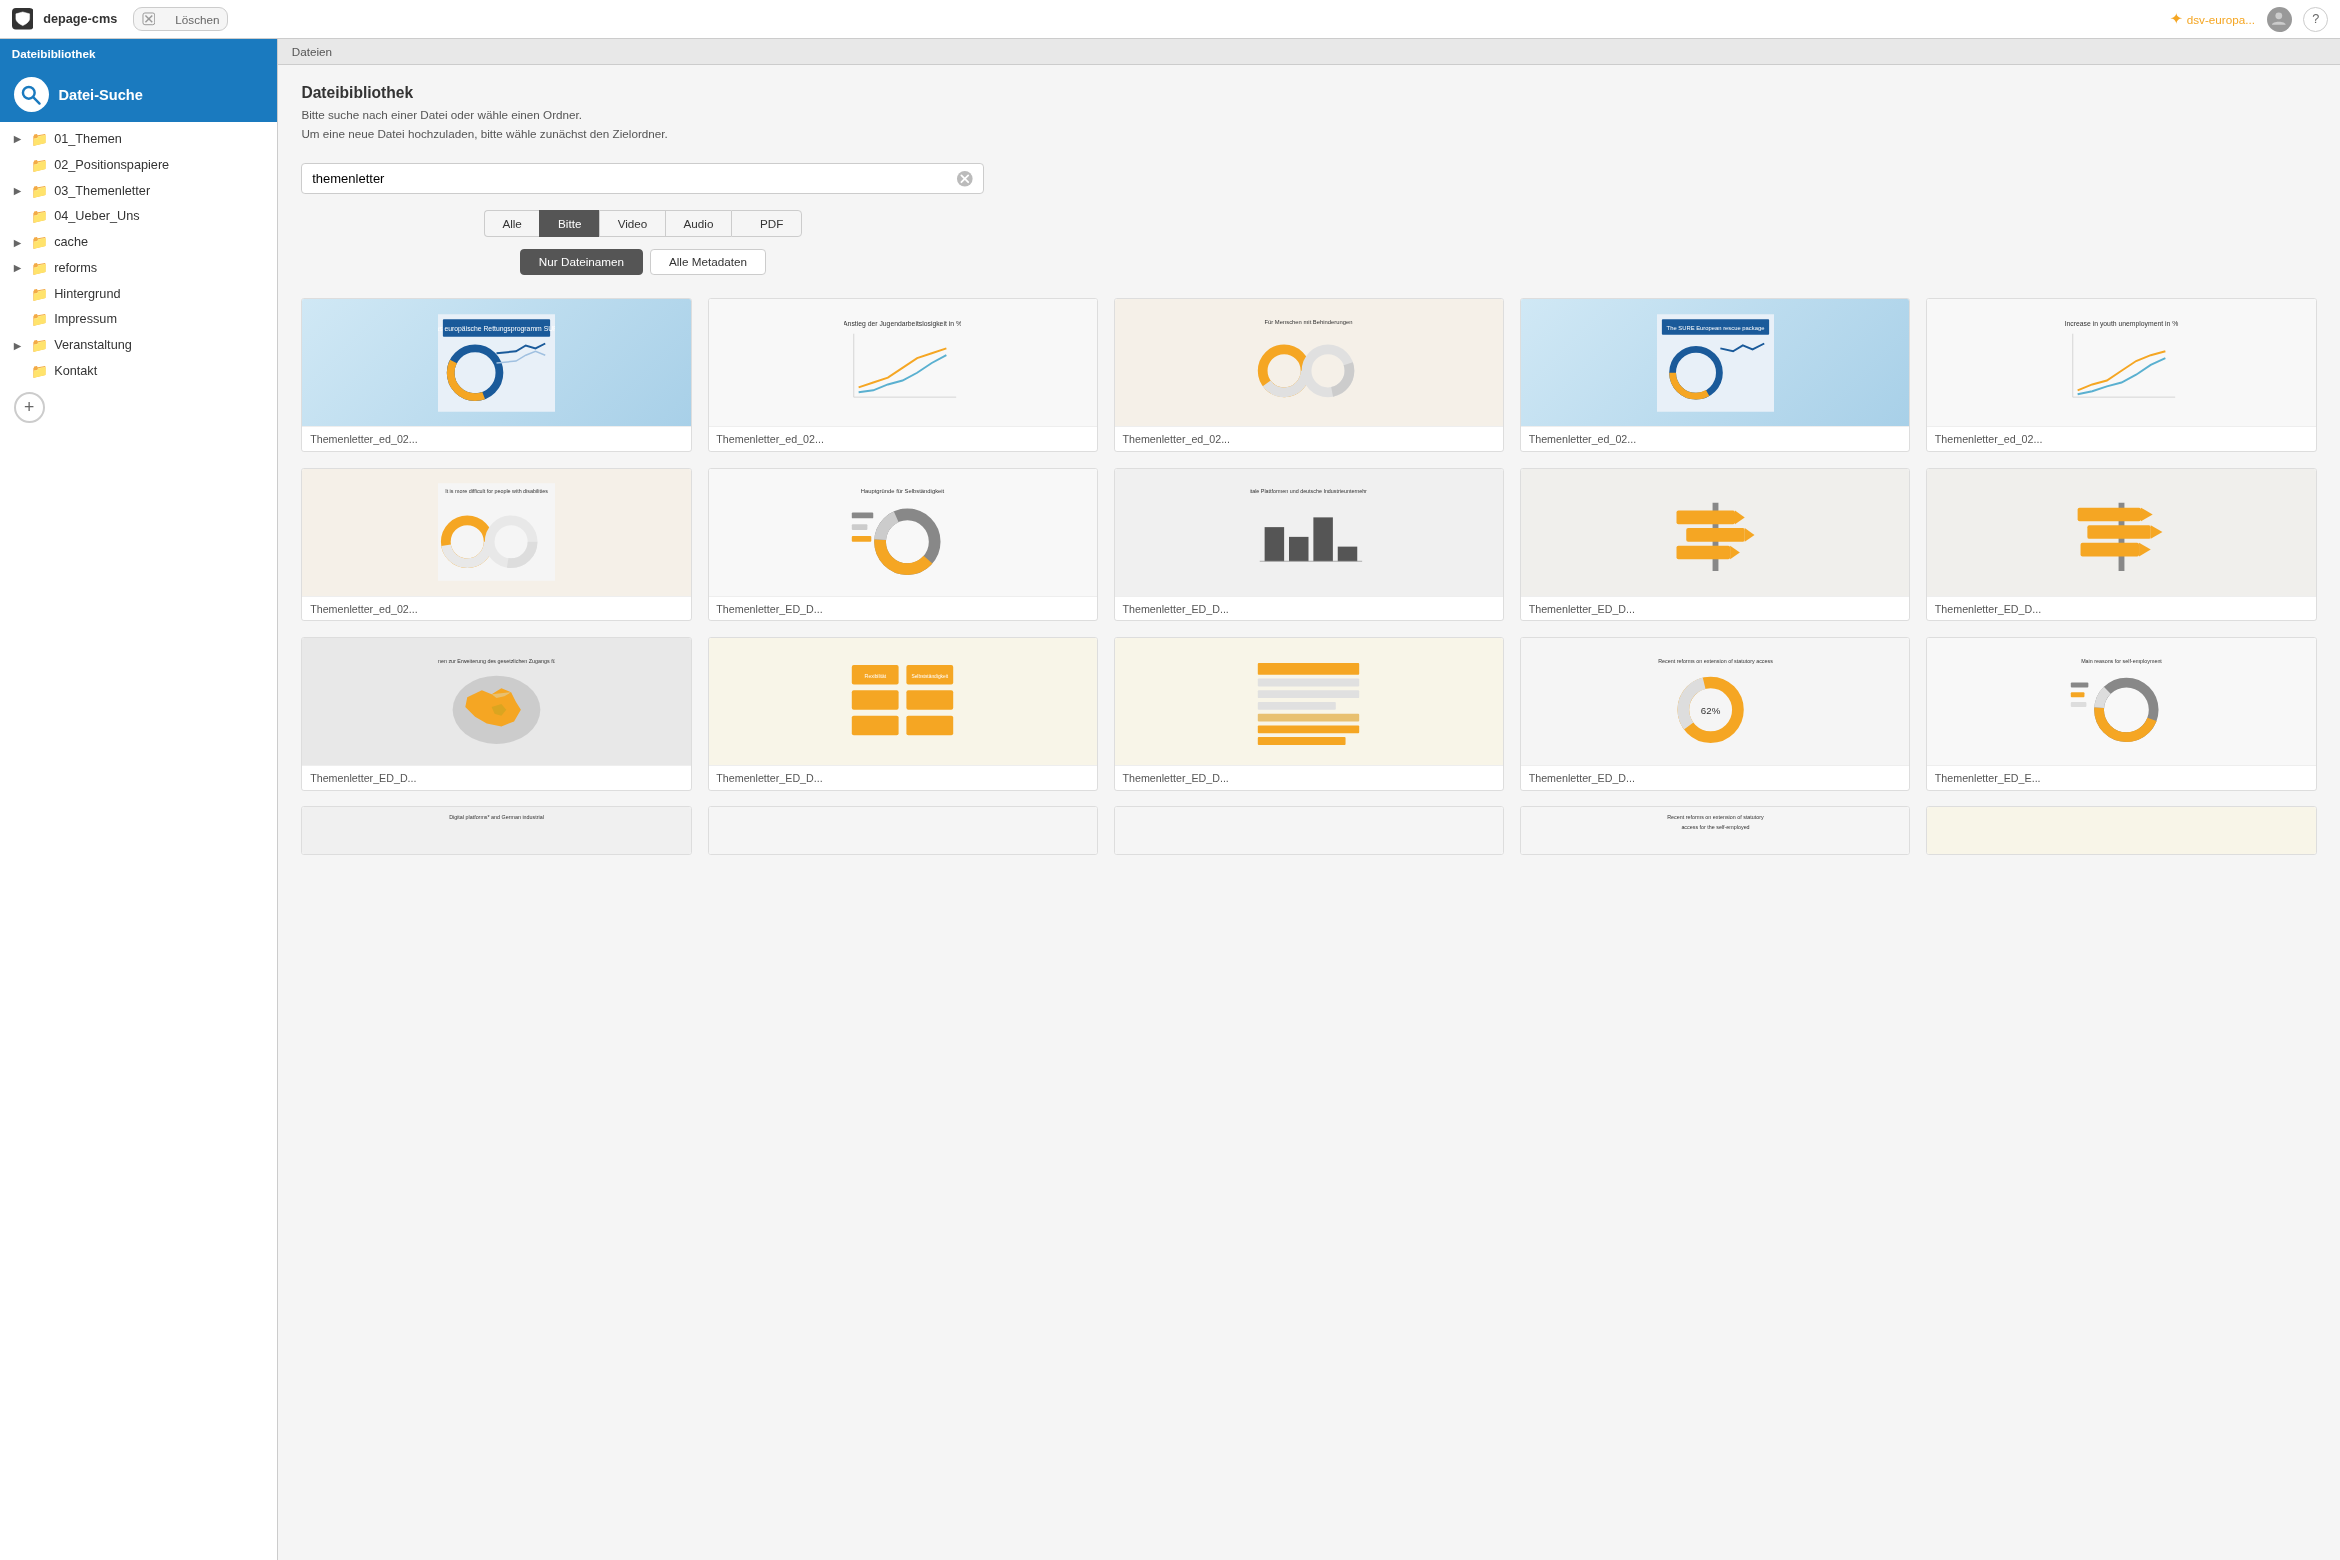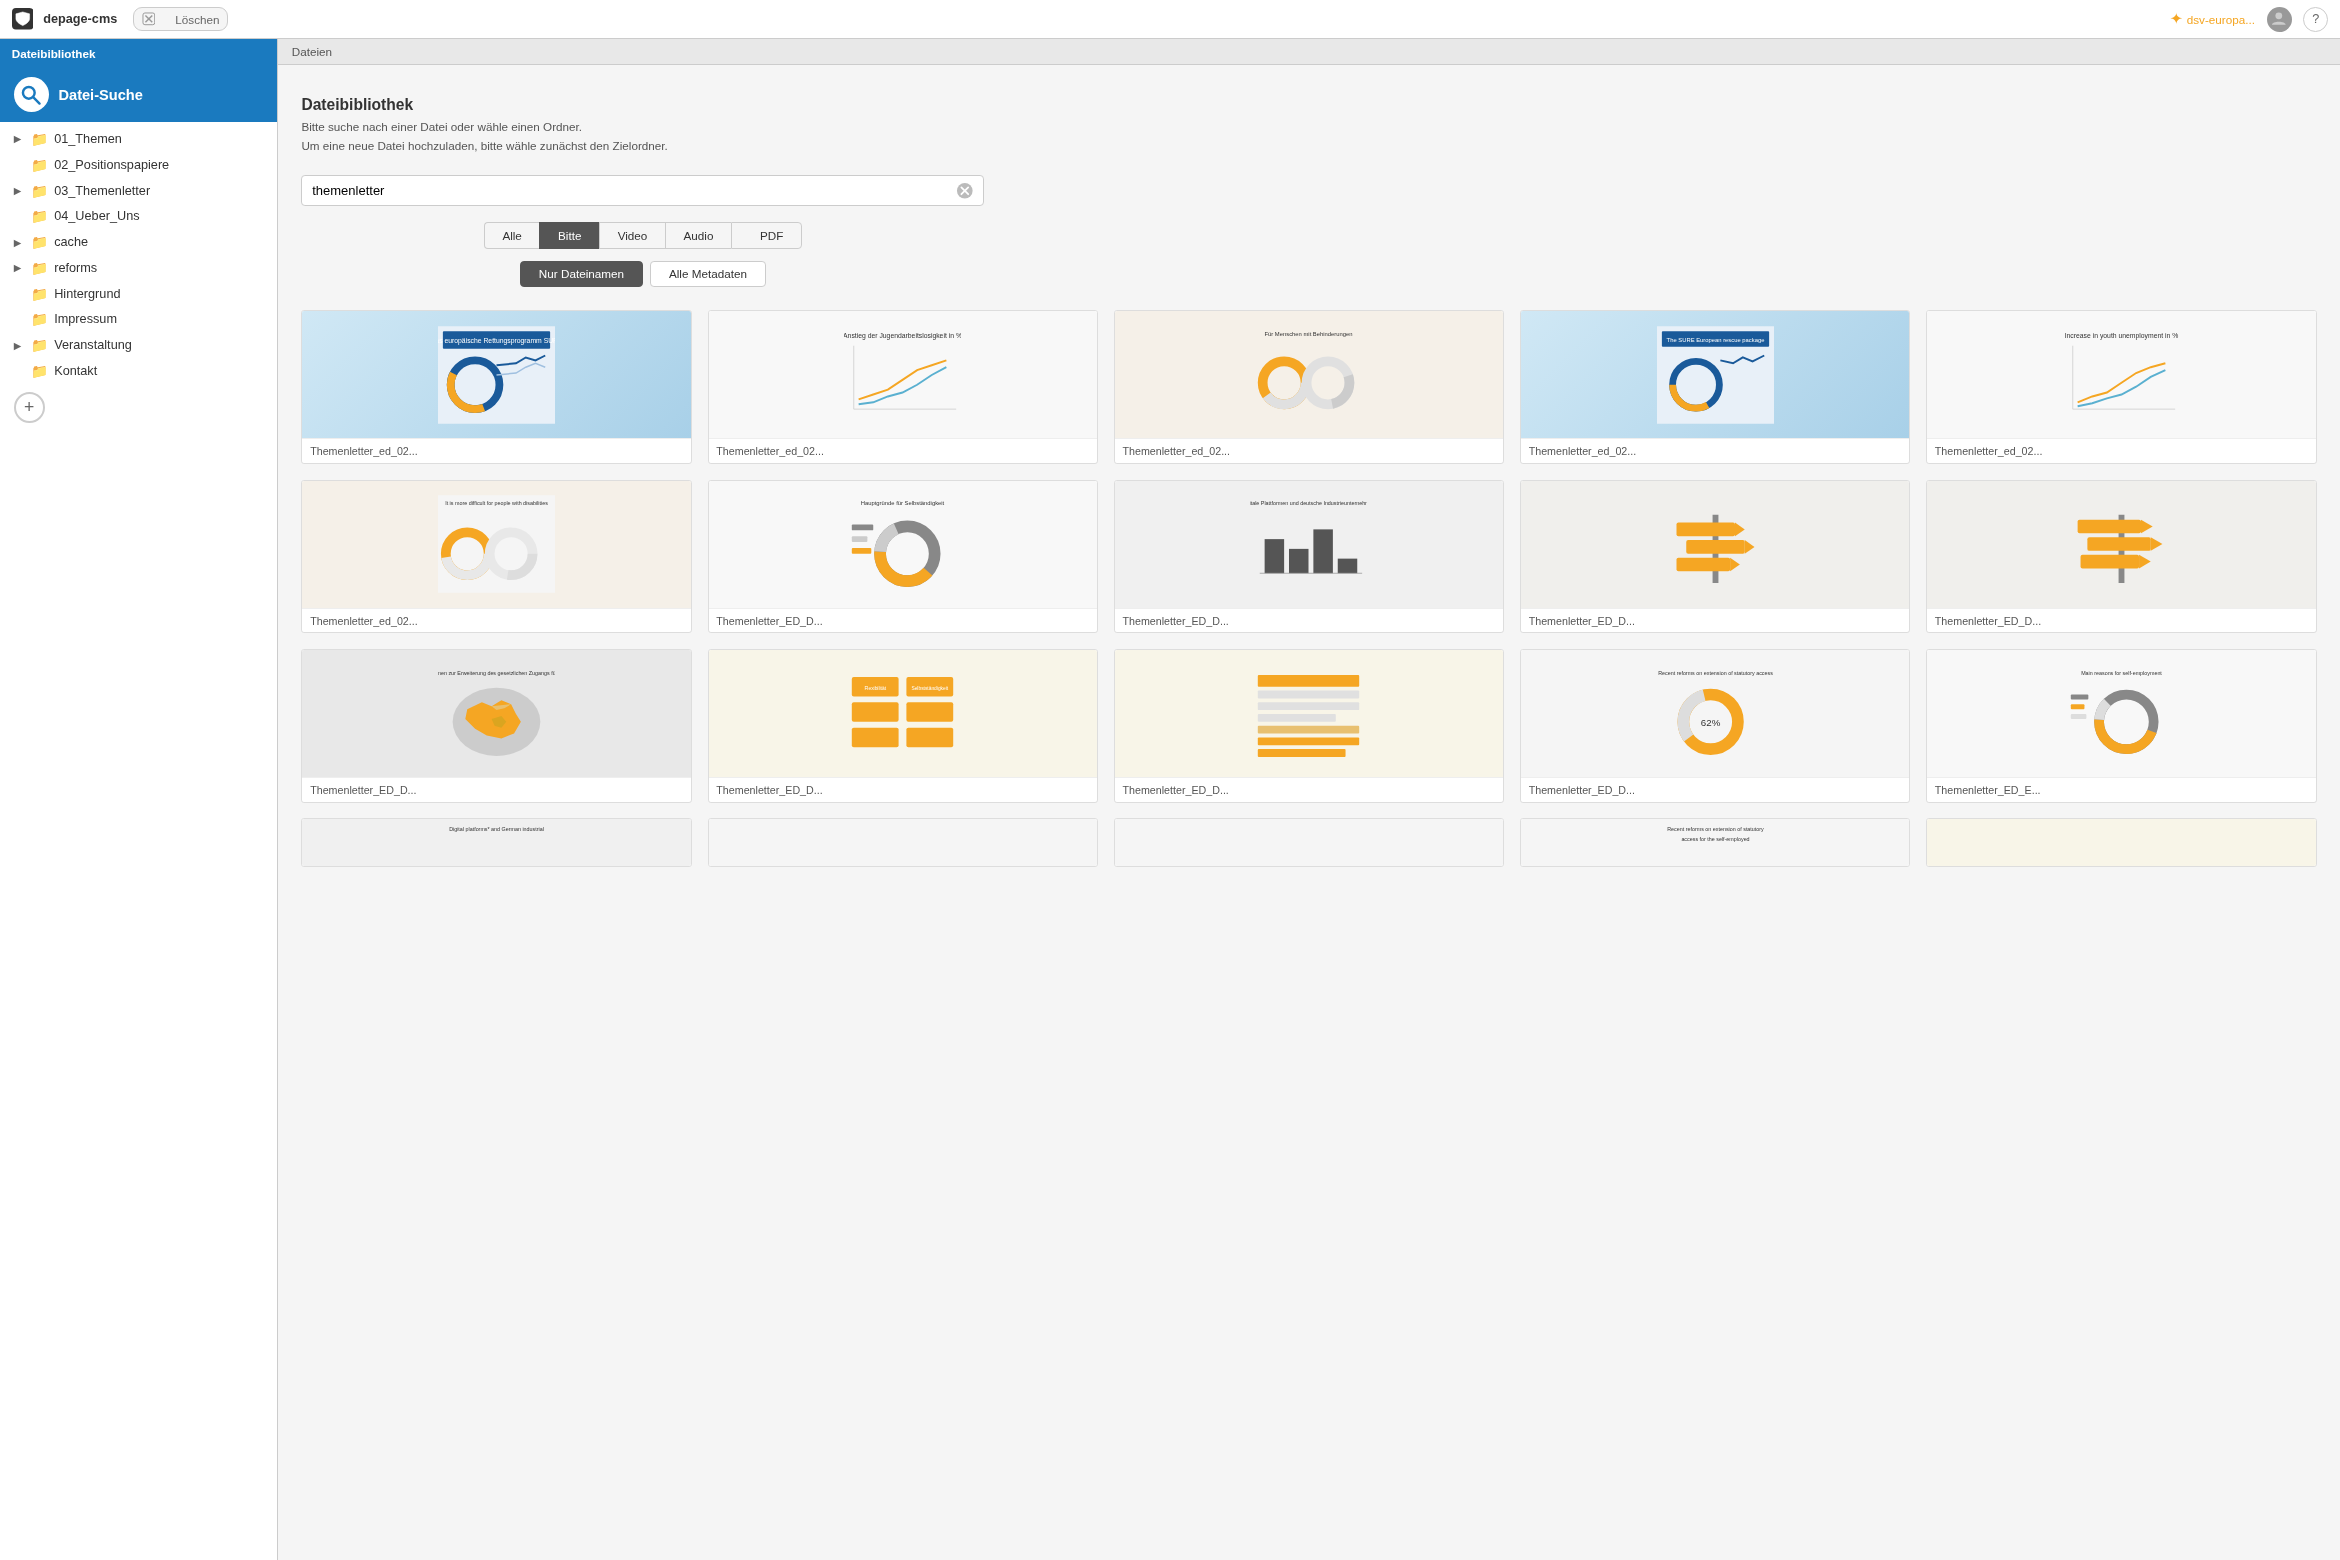--- a/index.html
+++ b/index.html
@@ -32,21 +32,21 @@
 
     .sidebar-tree { flex: 1; overflow-y: auto; padding: 3.9px 0; }
     .tree-item { display: flex; align-items: center; padding: 4.9px 13.7px; cursor: pointer; gap: 5.9px; color: #333; font-size: 12.7px; }
     .tree-item .expand-arrow { width: 11.7px; font-size: 9.8px; color: #666; }
     .tree-item .folder-icon { color: #8a8a8a; font-size: 13.7px; }
     .tree-item .item-label { flex: 1; }
 
     .add-btn { width: 31px; height: 31px; margin: 7.8px 13.7px; border-radius: 50%; border: 2px solid #ccc; background: #fff; display: flex; align-items: center; justify-content: center; cursor: pointer; color: #666; font-size: 17.6px; }
 
     
-    #main { flex: 1; display: flex; flex-direction: column; background: #f5f5f5; gap: 12px; }
+    #main { flex: 1; display: flex; flex-direction: column; background: #f5f5f5; }
     #main-header { background: #e8e8e8; border-bottom: 1px solid #ccc; padding: 5.9px 13.7px; font-size: 11.7px; color: #555; }
 
     #content { flex: 1; overflow-y: auto; padding: 19.5px 23.4px; }
     #content-title { font-size: 15.6px; font-weight: 700; color: #333; margin-bottom: 3.9px; }
     #content-desc { font-size: 11.7px; color: #555; line-height: 1.6; margin-bottom: 19.5px; }
 
     
     #search-bar { display: flex; align-items: center; background: #fff; border: 1px solid #ccc; border-radius: 3.9px; padding: 5.9px 9.8px; margin-bottom: 15.6px; gap: 7.8px; max-width: 683px; }
     #search-input { flex: 1; border: none; outline: none; font-size: 13px; }
     #search-clear { color: #999; cursor: pointer; font-size: 15.6px; display: flex; align-items: center; }

